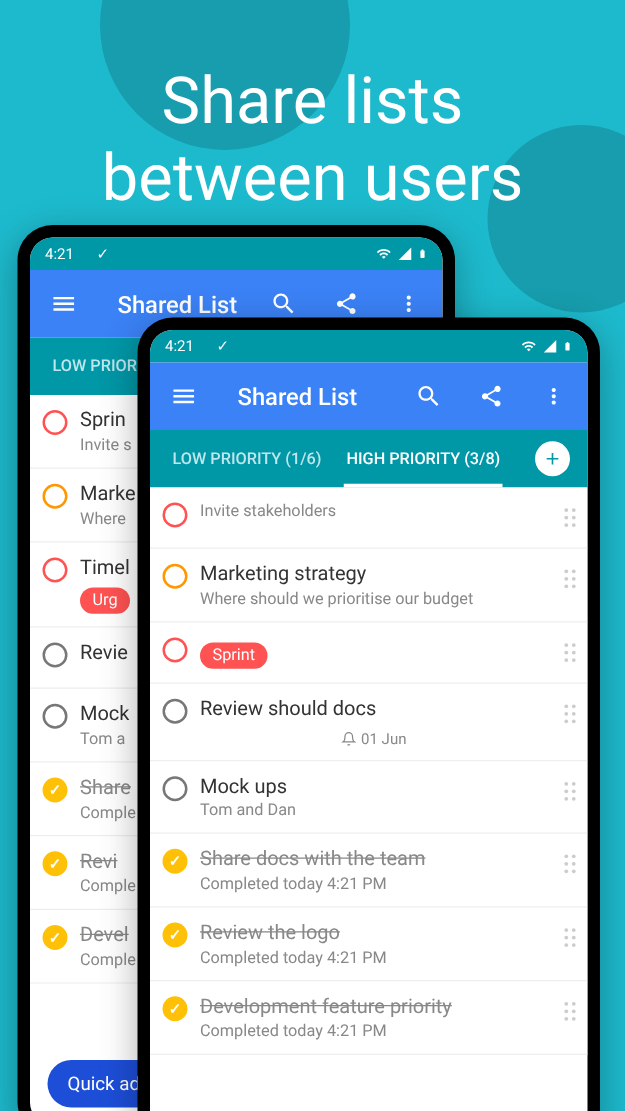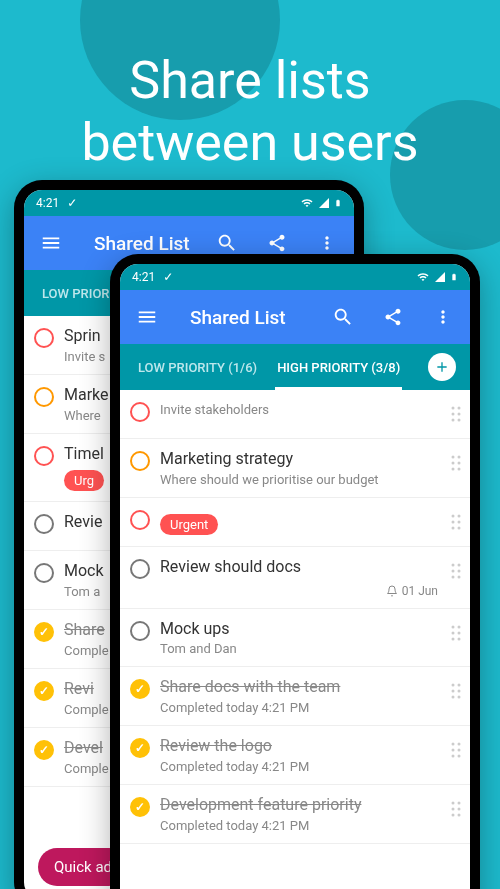--- a/index.html
+++ b/index.html
@@ -54,21 +54,21 @@
   .status-bar {
     background: #0097a7;
     height: 26px;
     display: flex;
     align-items: center;
     justify-content: space-between;
     padding: 0 12px;
     color: #fff;
     font-size: 12px;
   }
-  .status-left { display: flex; align-items: center; gap: 8px;}
+  .status-left { display: flex; align-items: center; gap: 18px;}
   .status-right { display: flex; align-items: center; gap: 4px;}
   .appbar {
     background: #3b82f6;
     height: 54px;
     display: flex;
     align-items: center;
     padding: 0 8px;
     gap: 12px;
     color: #fff;
   }
@@ -130,25 +130,25 @@
   .tag-urgent {
     display:inline-block; background:#ff5252; color:#fff;
     padding:3px 10px; border-radius:12px; font-size:13px; margin-top:6px;
   }
   .drag-handle {
     color:#ccc; cursor:grab; padding:4px 2px; flex-shrink:0;
   }
   .drag-handle svg { display:block; }
   .reminder {
     font-size:12px; color:#888; display:flex; align-items:center; gap:4px;
-    justify-content:flex-end; margin-top:6px;
+    justify-content:center; margin-top:6px;
   }
   .quickadd {
     position:absolute; bottom:14px; left:14px;
-    background:#be185d; color:#fff;
+    background:#1d4ed8; color:#fff;
     padding:10px 16px; border-radius:24px;
     font-size:15px; cursor:pointer;
   }
 </style>
 </head>
 <body>
 
 <div class="bg-circle-1"></div>
 <div class="bg-circle-2"></div>
 
@@ -422,21 +422,21 @@
               <circle cx="3" cy="10" r="1.5"></circle>
               <circle cx="9" cy="10" r="1.5"></circle>
               <circle cx="3" cy="16" r="1.5"></circle>
               <circle cx="9" cy="16" r="1.5"></circle>
             </svg>
           </div>
         </div>
         <div class="item">
           <div class="item-circle "></div>
           <div class="item-body">
-            <div><span class="tag-urgent">Urgent</span></div>
+            <div><span class="tag-urgent">Sprint</span></div>
           </div>
           <div class="drag-handle">
             <svg width="12" height="20" viewBox="0 0 12 20" fill="#ccc">
               <circle cx="3" cy="4" r="1.5"></circle>
               <circle cx="9" cy="4" r="1.5"></circle>
               <circle cx="3" cy="10" r="1.5"></circle>
               <circle cx="9" cy="10" r="1.5"></circle>
               <circle cx="3" cy="16" r="1.5"></circle>
               <circle cx="9" cy="16" r="1.5"></circle>
             </svg>

